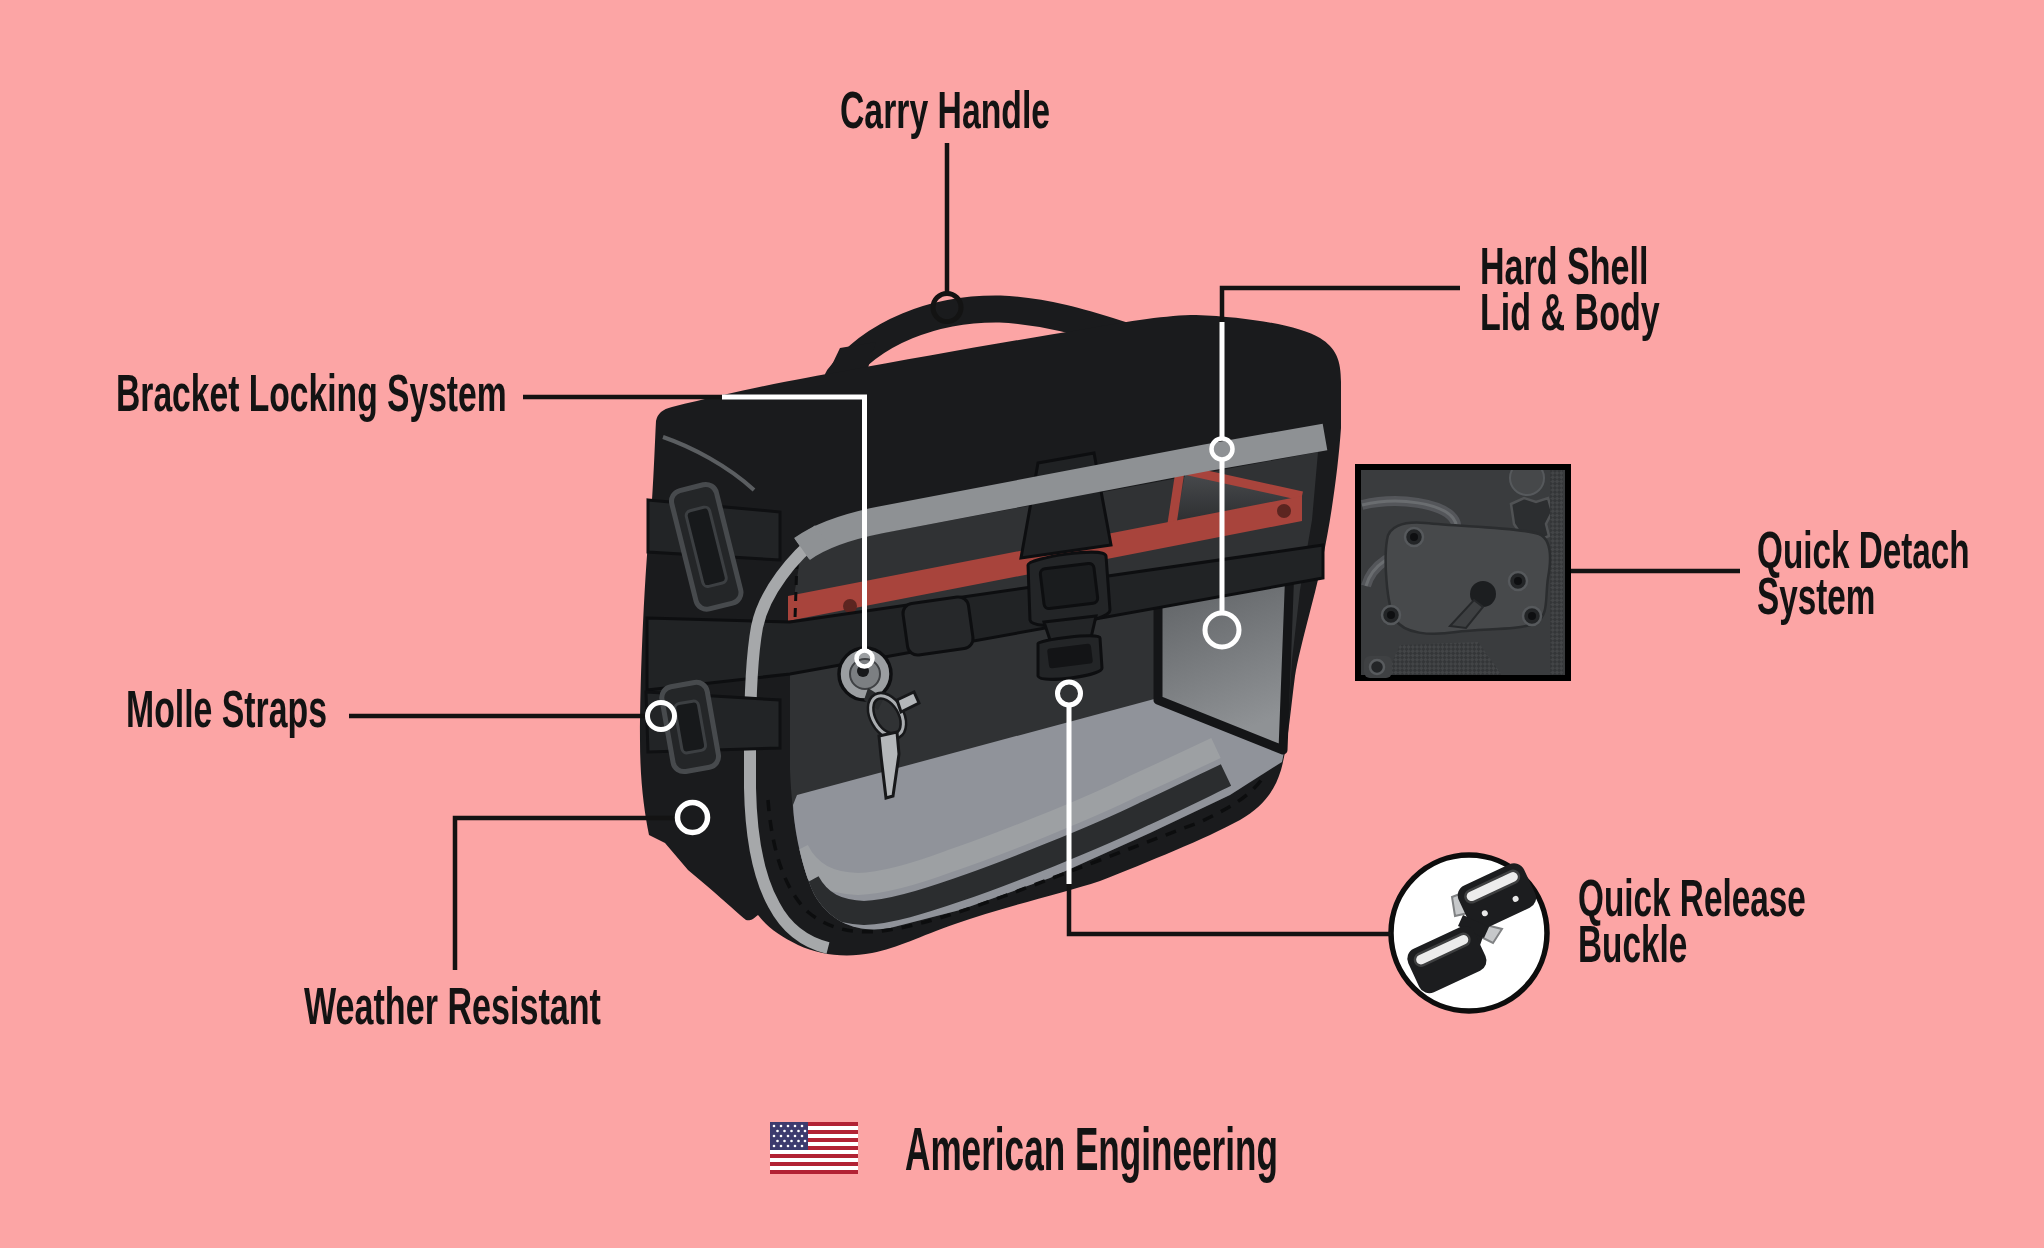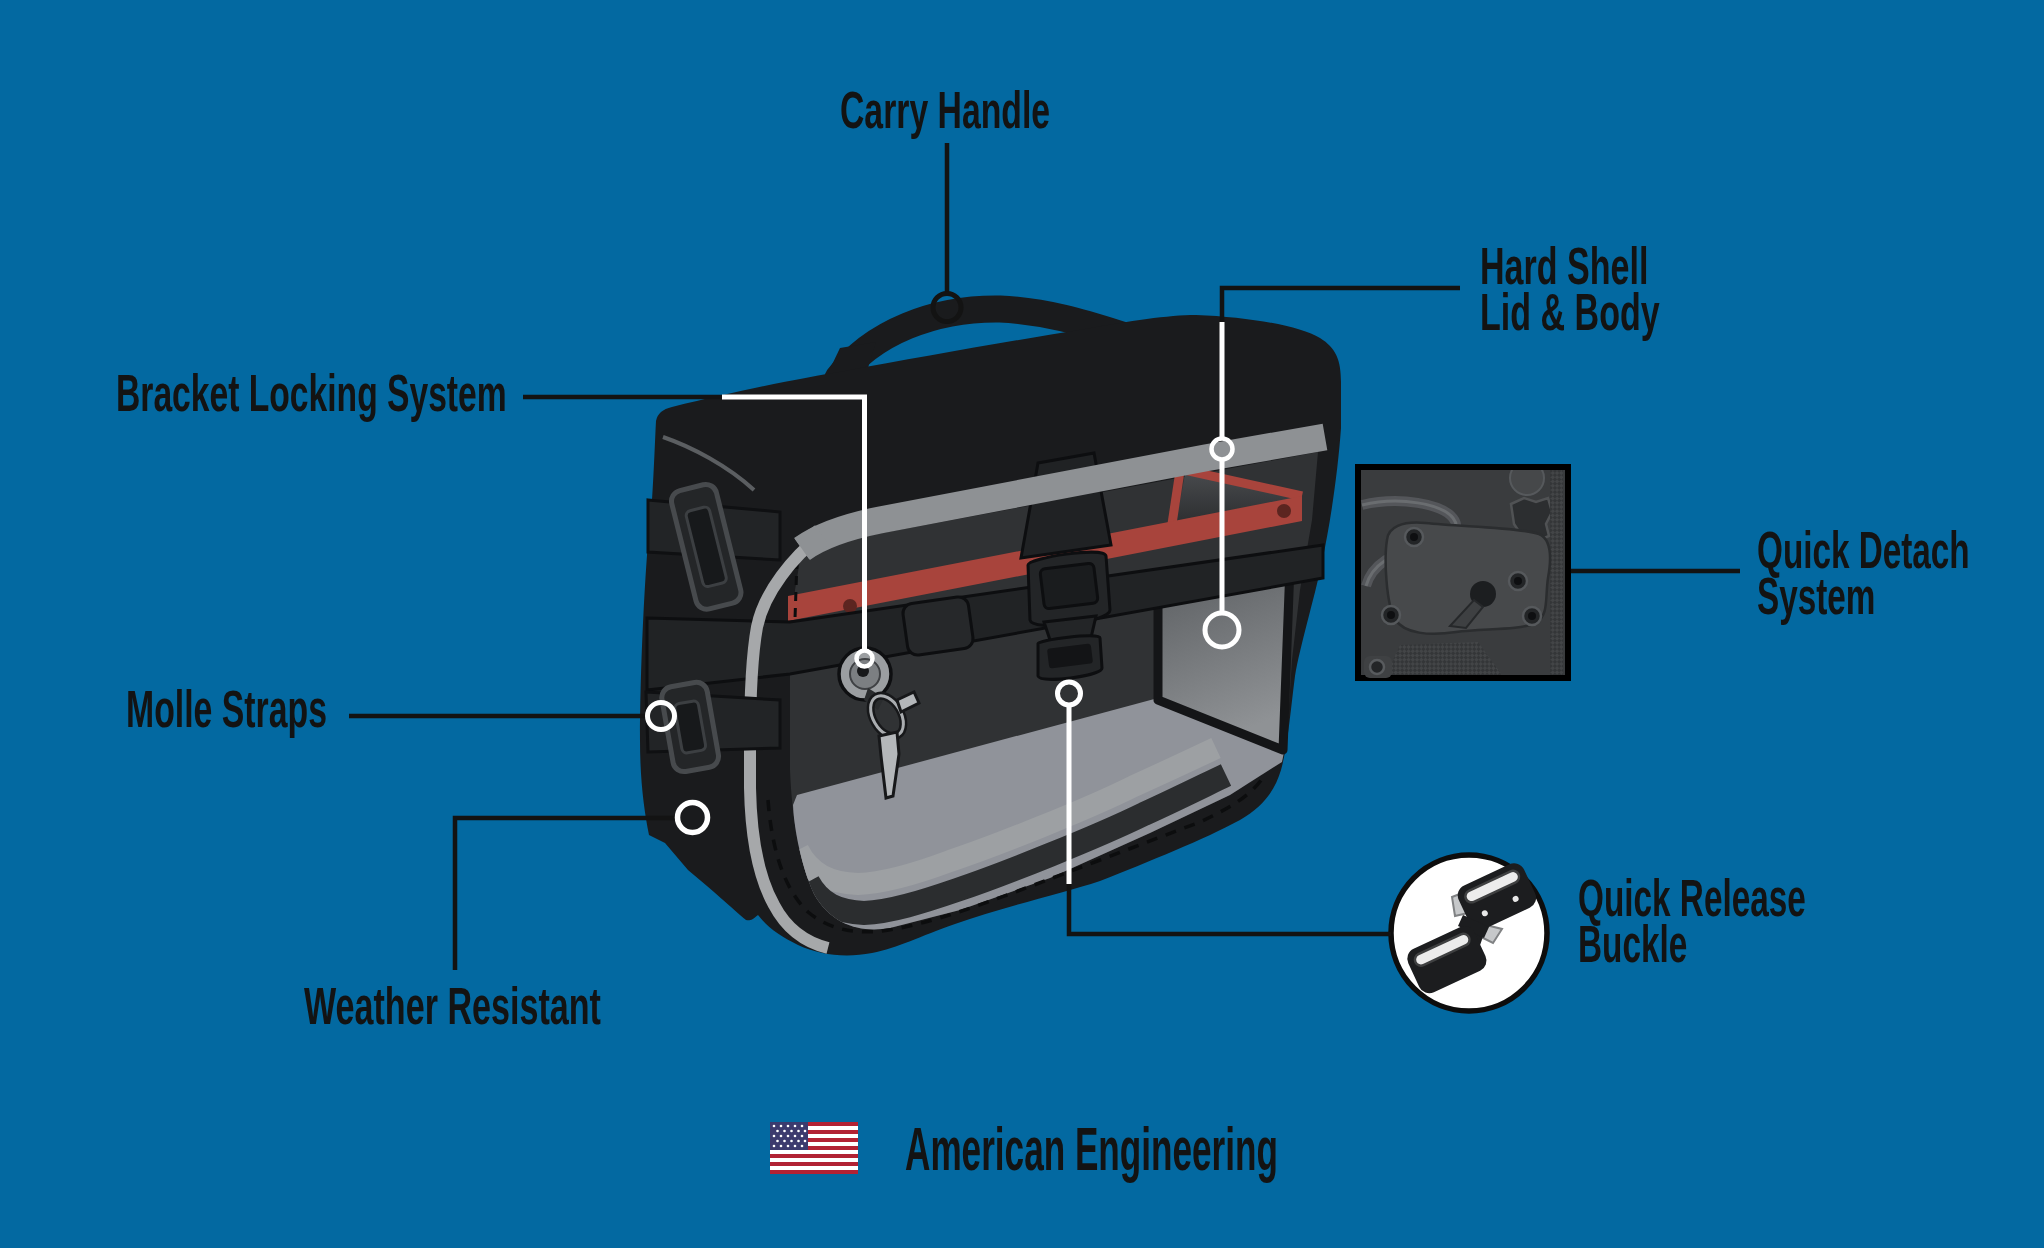--- a/index.html
+++ b/index.html
@@ -1,16 +1,16 @@
 <!DOCTYPE html>
 <html><head>
 <meta charset="utf-8">
 <style>
   html,body{margin:0;padding:0;background:#fff;}
-  #canvas{position:relative;width:2044px;height:1248px;background:#0369a1;overflow:hidden;}
+  #canvas{position:relative;width:2044px;height:1248px;background:#fca5a5;overflow:hidden;}
   svg{position:absolute;left:0;top:0;}
   text{font-family:"Liberation Sans",sans-serif;font-weight:bold;fill:#131313;}
 </style>
 </head>
 <body>
 <div id="canvas">
 <svg width="2044" height="1248" viewBox="0 0 2044 1248">
 <defs>
   <linearGradient id="winGrad" x1="0" y1="0" x2="0.3" y2="1">
     <stop offset="0" stop-color="#5a5d60"></stop>

